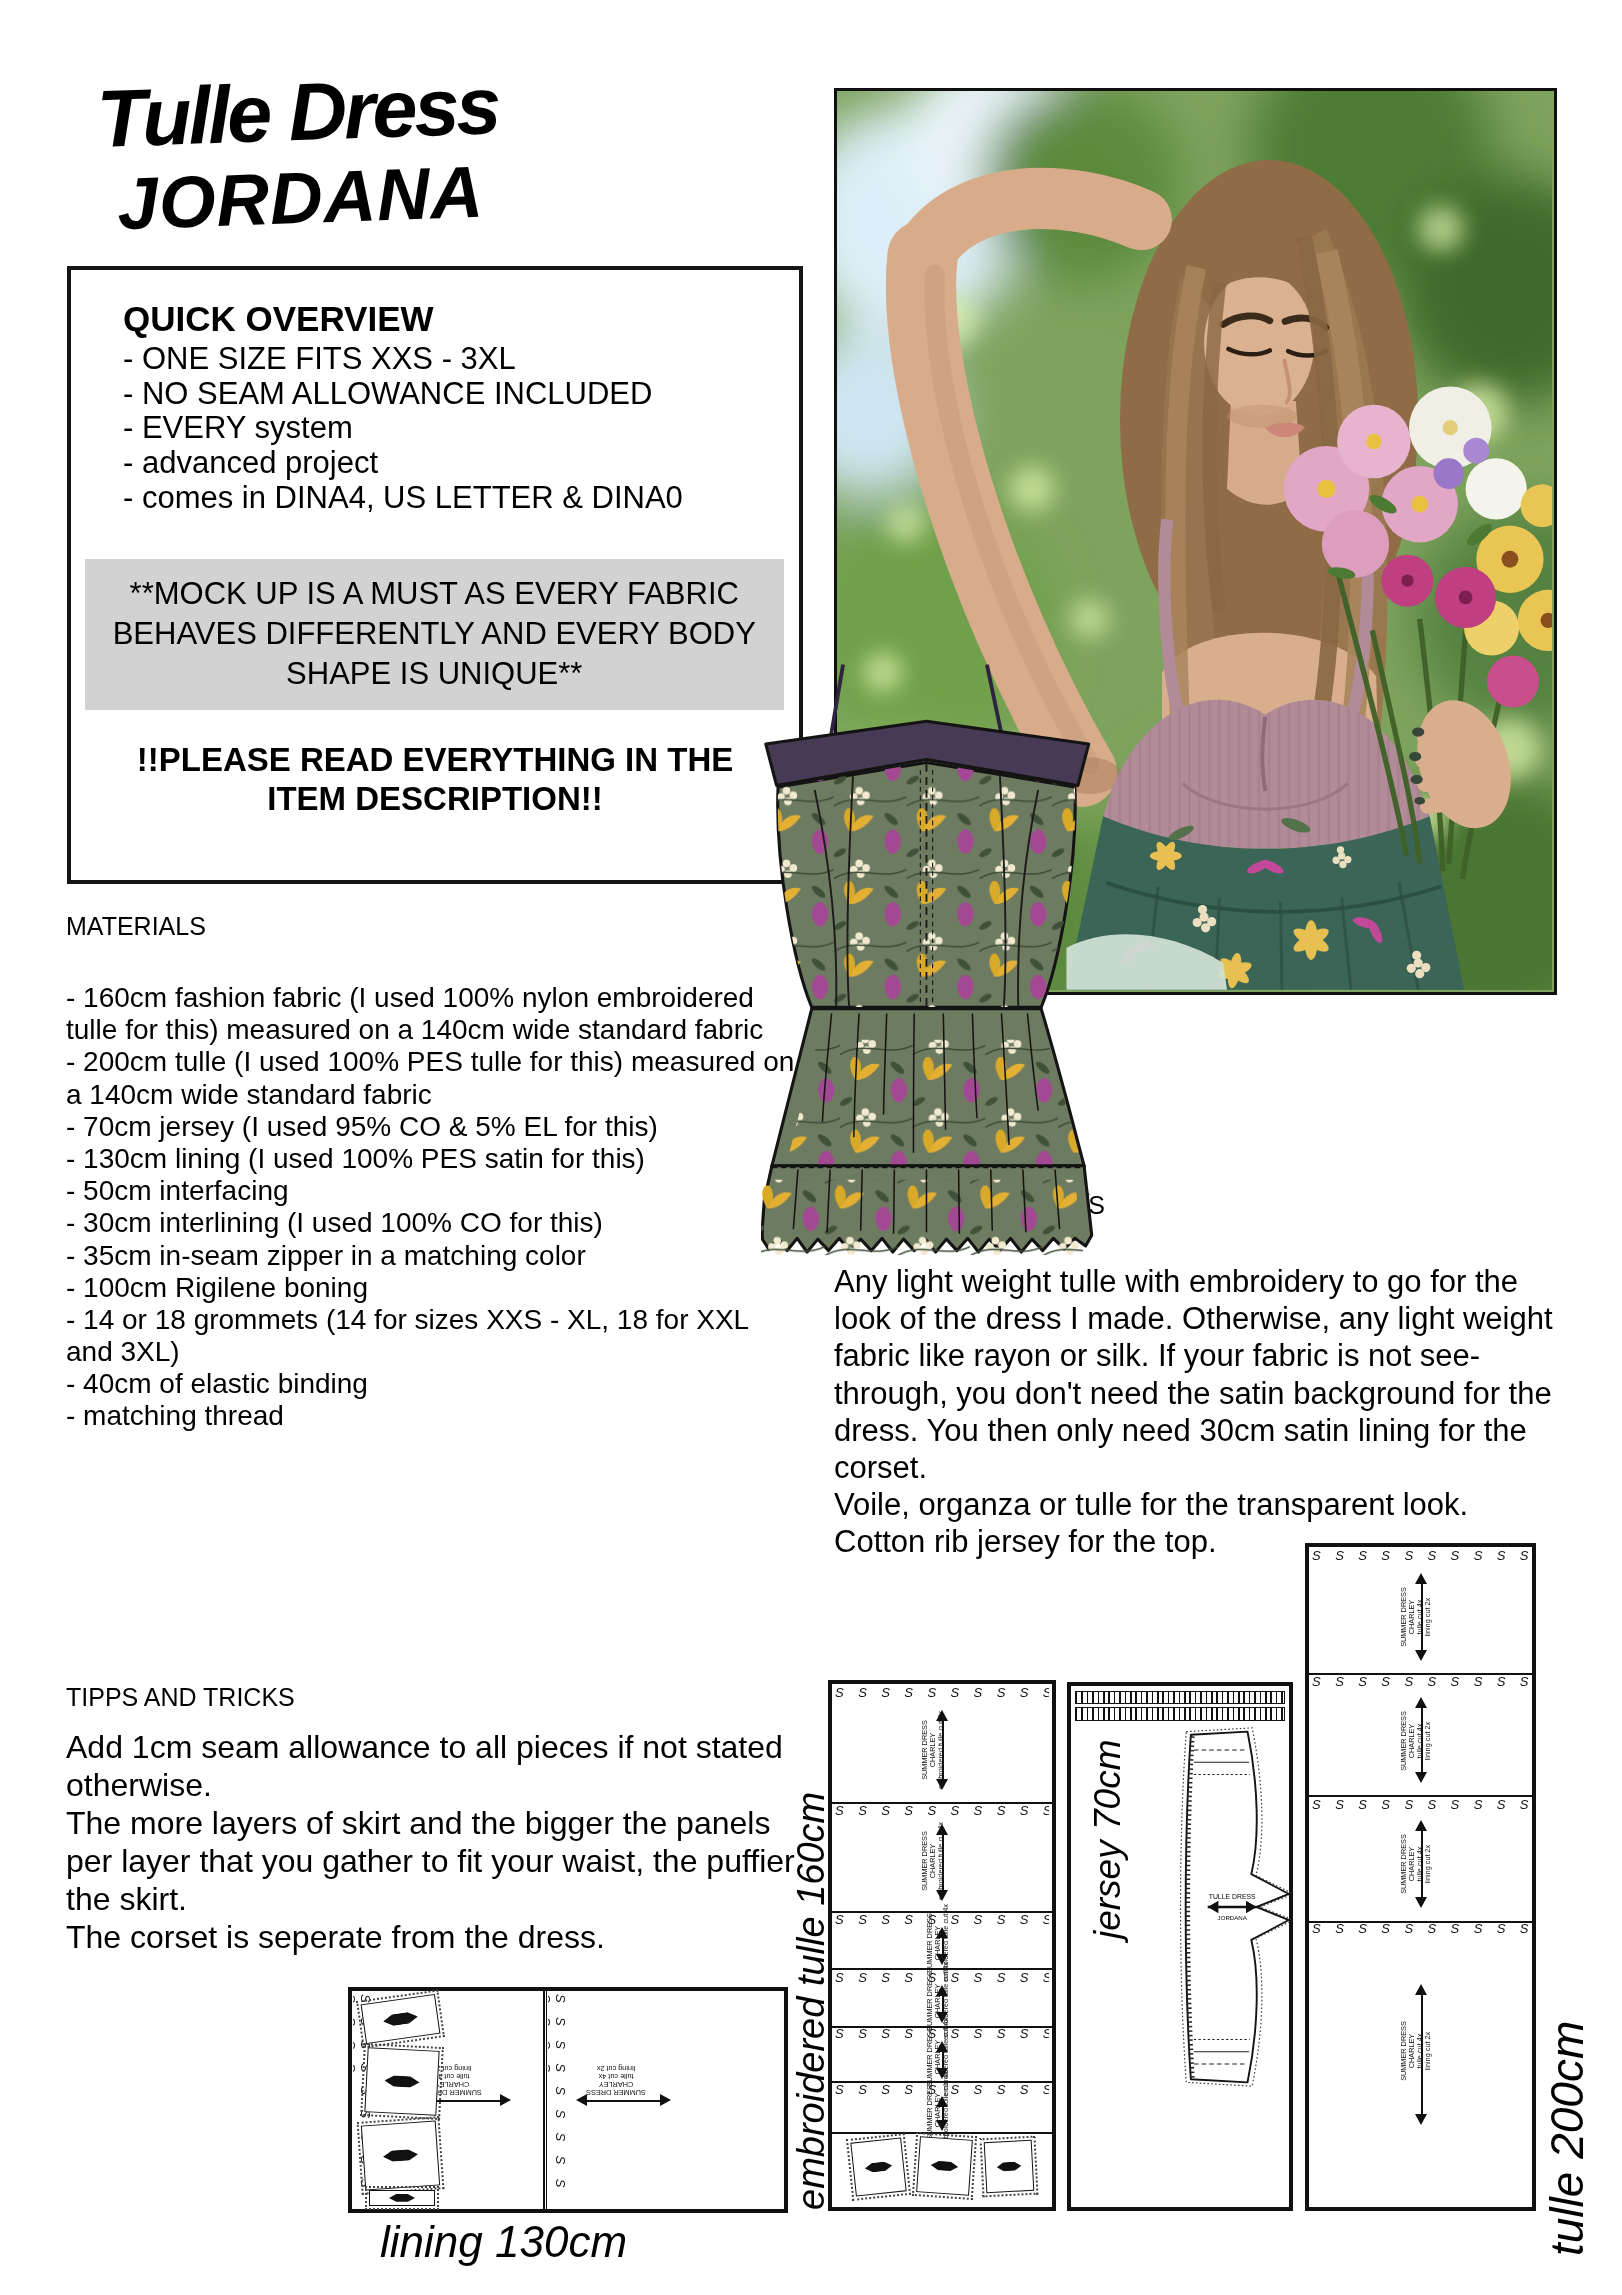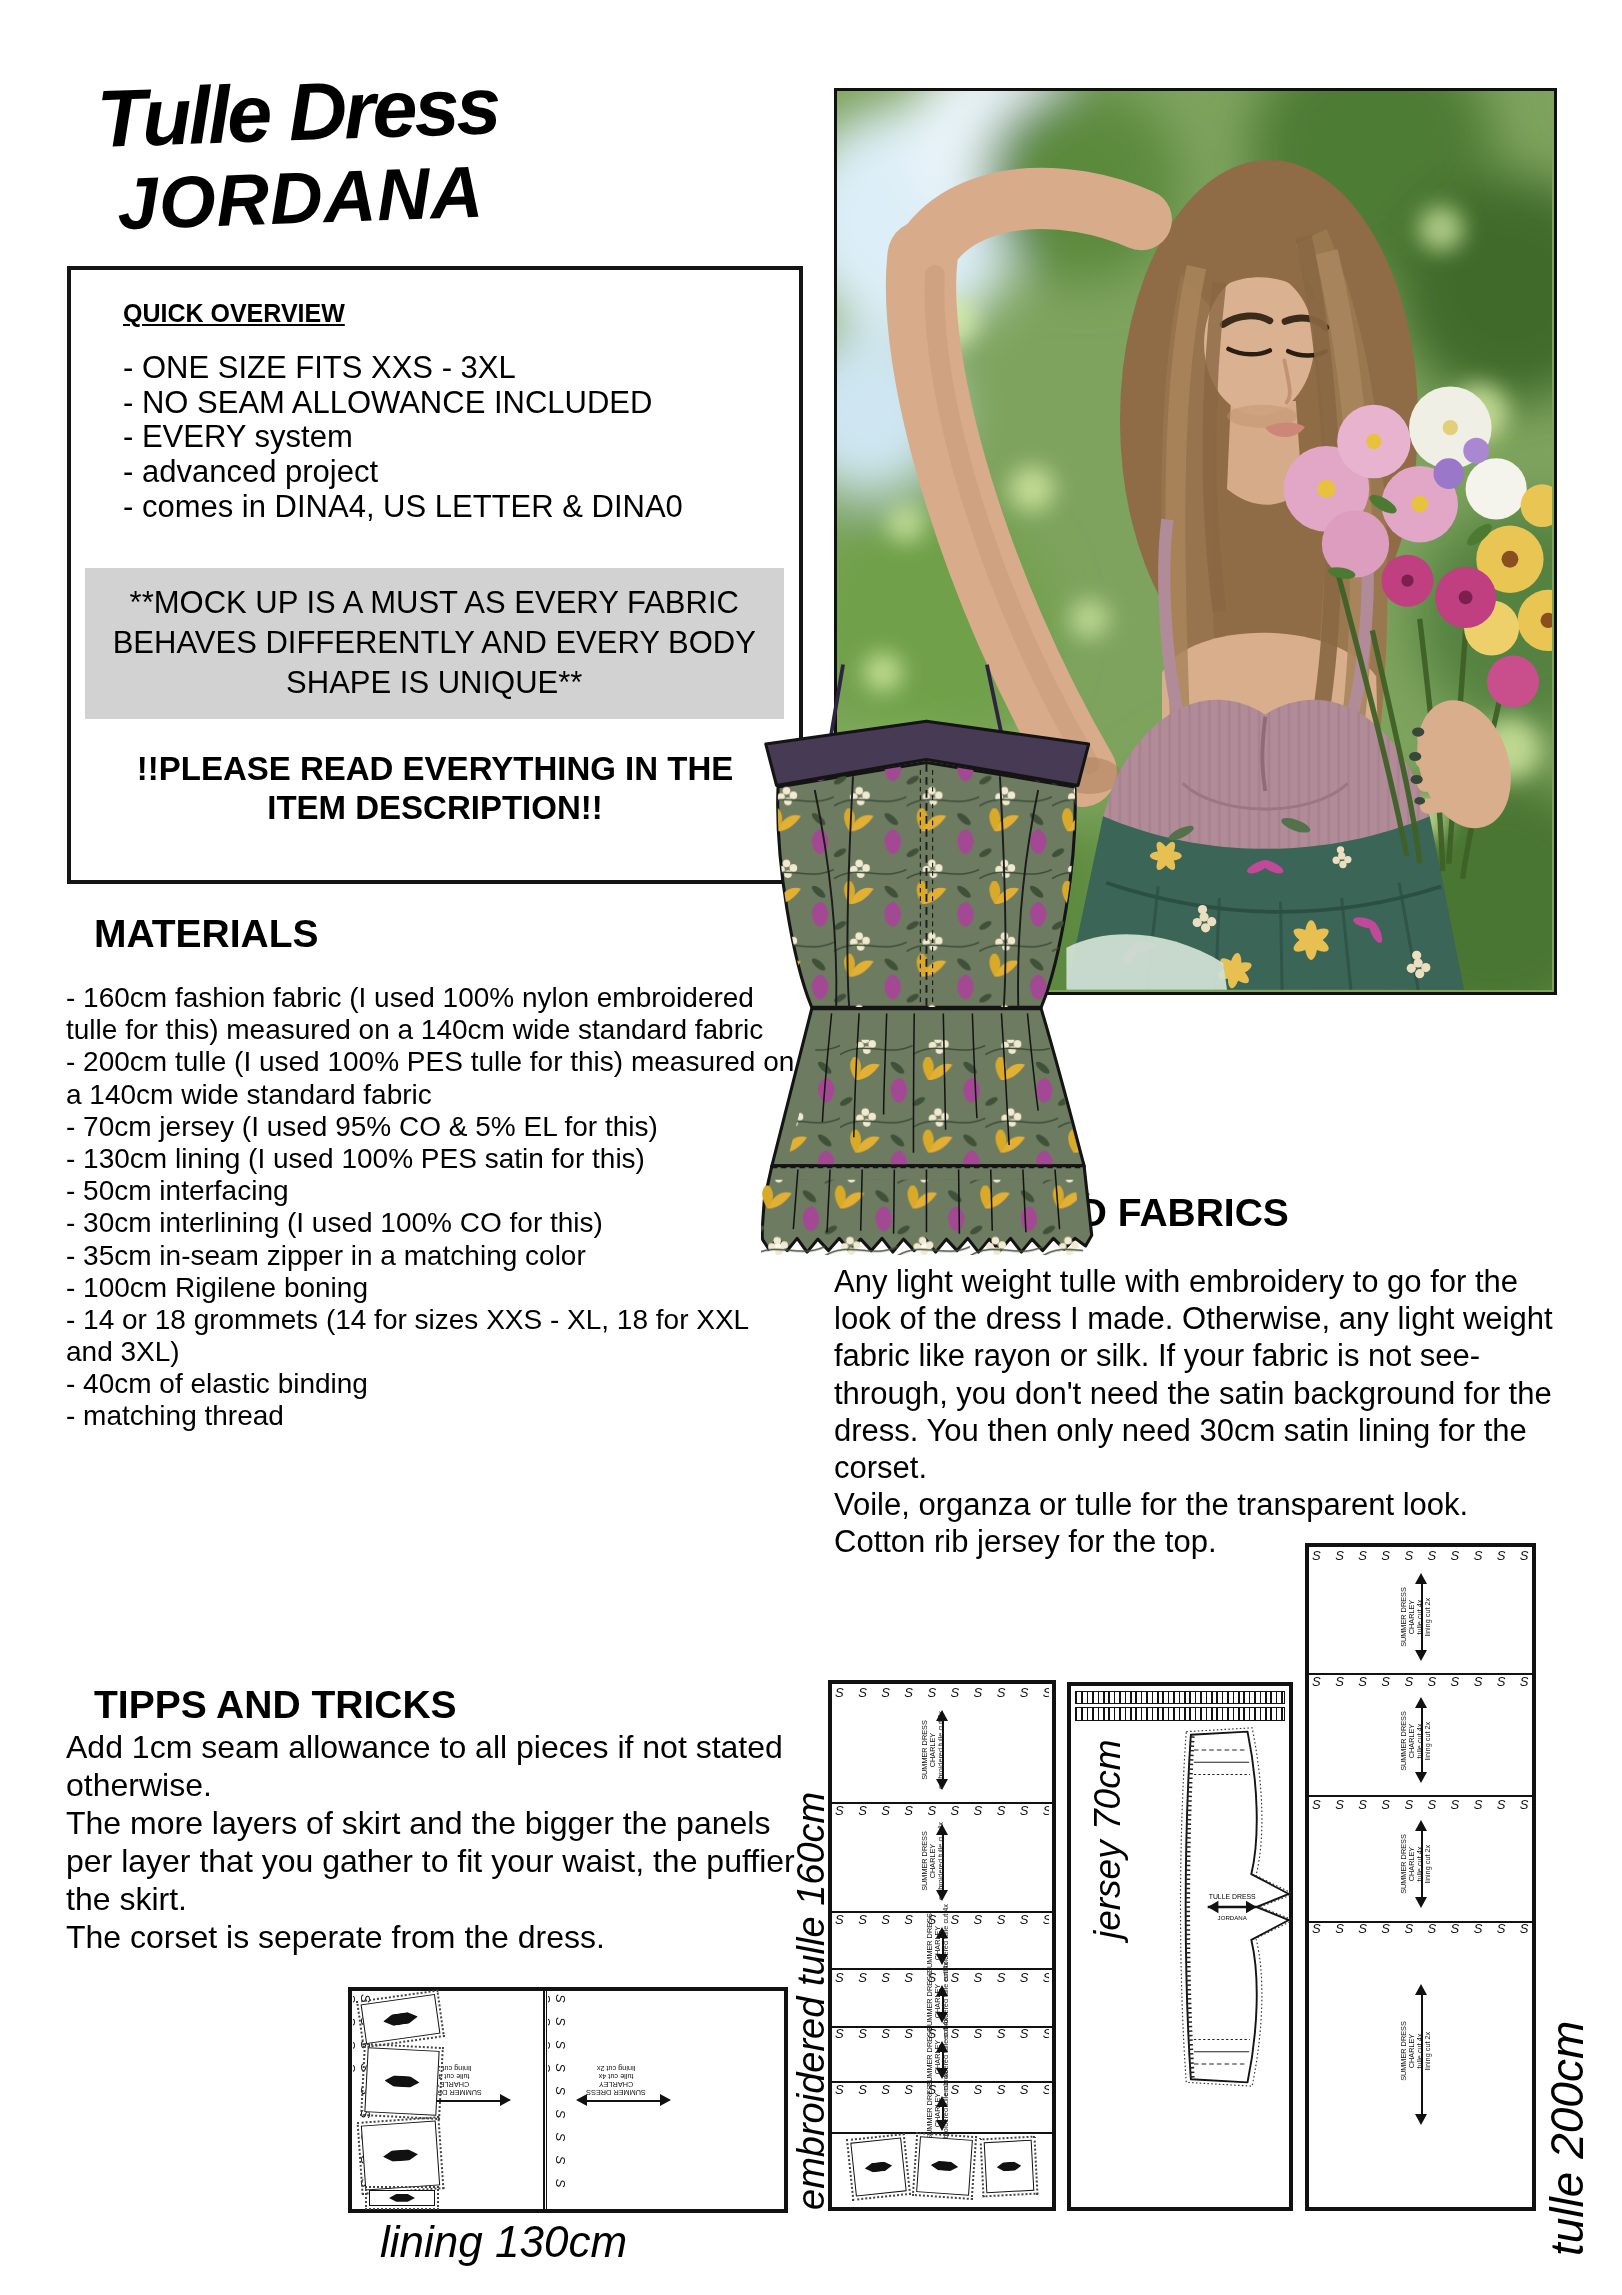--- a/index.html
+++ b/index.html
@@ -8,28 +8,28 @@
   .abs{position:absolute;}
 
   
   .title-block{left:77px;top:70px;width:444px;text-align:center;transform:rotate(-2deg);}
   .title-l1{font-size:81px;font-weight:bold;font-style:italic;letter-spacing:-3.1px;line-height:1.05;}
   .title-l2{font-size:73px;font-weight:bold;font-style:italic;letter-spacing:0.8px;line-height:1.05;margin-top:4.6px;}
 
   
   .overview-box{left:67px;top:266px;width:736px;height:618px;border:4.6px solid #151515;box-sizing:border-box;}
   .ov-inner{margin:29px 31px 0 52px;}
-  .ov-h{font-size:25px;font-weight:bold;margin-bottom:23px;text-decoration:underline;}
+  .ov-h{font-size:35px;font-weight:bold;margin-bottom:3px;}
   .ov-item{font-size:31px;line-height:1.12;}
   .gray-note{margin:43px 15.3px 0 13.8px;background:#d2d2d2;text-align:center;
              font-size:31px;line-height:1.3;padding:15.3px 27.5px;box-sizing:border-box;}
   .read-note{margin:31px 35px 0 35px;text-align:center;font-size:33px;font-weight:bold;line-height:1.18;}
 
   
-  .sec-h{font-size:39px;font-weight:bold;margin-left:28px;}
+  .sec-h{font-size:25px;font-weight:normal;}
   .materials-h{left:66px;top:912px;}
   .materials-list{left:66px;top:982px;width:731px;font-size:28px;line-height:1.15;}
   .tipps-h{left:66px;top:1683px;}
   .tipps-list{left:66px;top:1728px;width:741px;font-size:32px;line-height:1.19;}
   .sug-h{left:834px;top:1191px;}
   .sug-text{left:834px;top:1263px;width:736px;font-size:31px;line-height:1.2;}
 
   
   .photo{left:834px;top:88px;width:723px;height:907px;border:3.8px solid #101010;box-sizing:border-box;overflow:hidden;background:#7ea35e;}
   .photo svg{display:block;}

